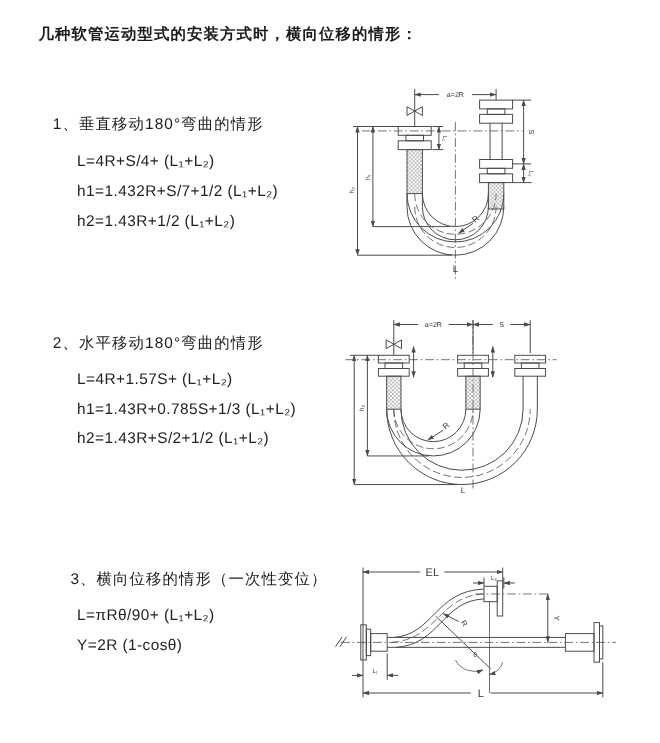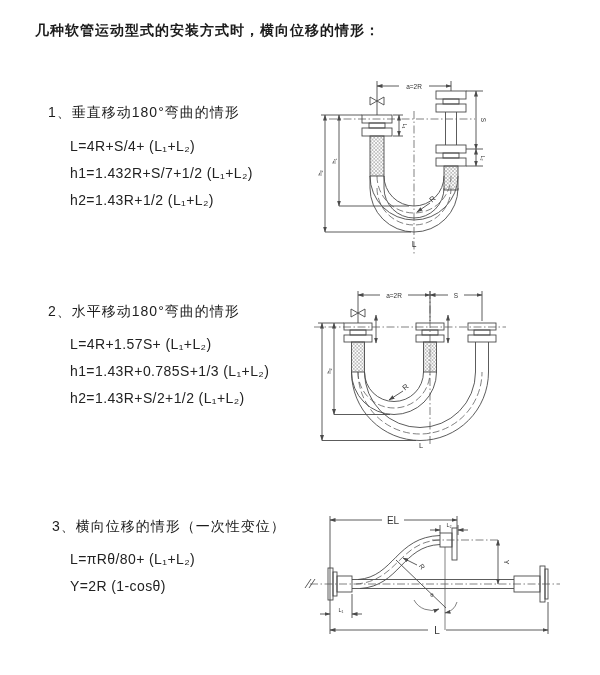--- a/index.html
+++ b/index.html
@@ -31,23 +31,23 @@
   <div class="formula">h2=1.43R+1/2 (L₁+L₂)</div>
 </div>
 
 <div class="section-heading" style="left:48px;top:303px">2、水平移动180°弯曲的情形</div>
 <div class="formulas" style="left:70px;top:331px">
   <div class="formula">L=4R+1.57S+ (L₁+L₂)</div>
   <div class="formula">h1=1.43R+0.785S+1/3 (L₁+L₂)</div>
   <div class="formula">h2=1.43R+S/2+1/2 (L₁+L₂)</div>
 </div>
 
-<div class="section-heading" style="left:52px;top:518px">3、横向位移的情形（一次性变位）</div>
+<div class="section-heading" style="left:64px;top:518px">3、横向位移的情形（一次性变位）</div>
 <div class="formulas" style="left:70px;top:546px">
-  <div class="formula">L=πRθ/80+ (L₁+L₂)</div>
+  <div class="formula">L=πRθ/90+ (L₁+L₂)</div>
   <div class="formula">Y=2R (1-cosθ)</div>
 </div>
 
 <svg class="diag" style="left:313px;top:73px" width="240" height="185" viewBox="0 0 240 185">
   <defs>
     <marker id="d1a" viewBox="0 0 6 4" markerWidth="6" markerHeight="4" refX="5.5" refY="2" orient="auto-start-reverse" markerUnits="userSpaceOnUse">
       <path d="M0,0L6,2L0,4z" fill="#4a4a4a"></path>
     </marker>
     <pattern id="d1h" width="3.5" height="3.5" patternUnits="userSpaceOnUse">
       <path d="M0,3.5L3.5,0M0,0L3.5,3.5" stroke="#8a8a8a" stroke-width="0.5"></path>

